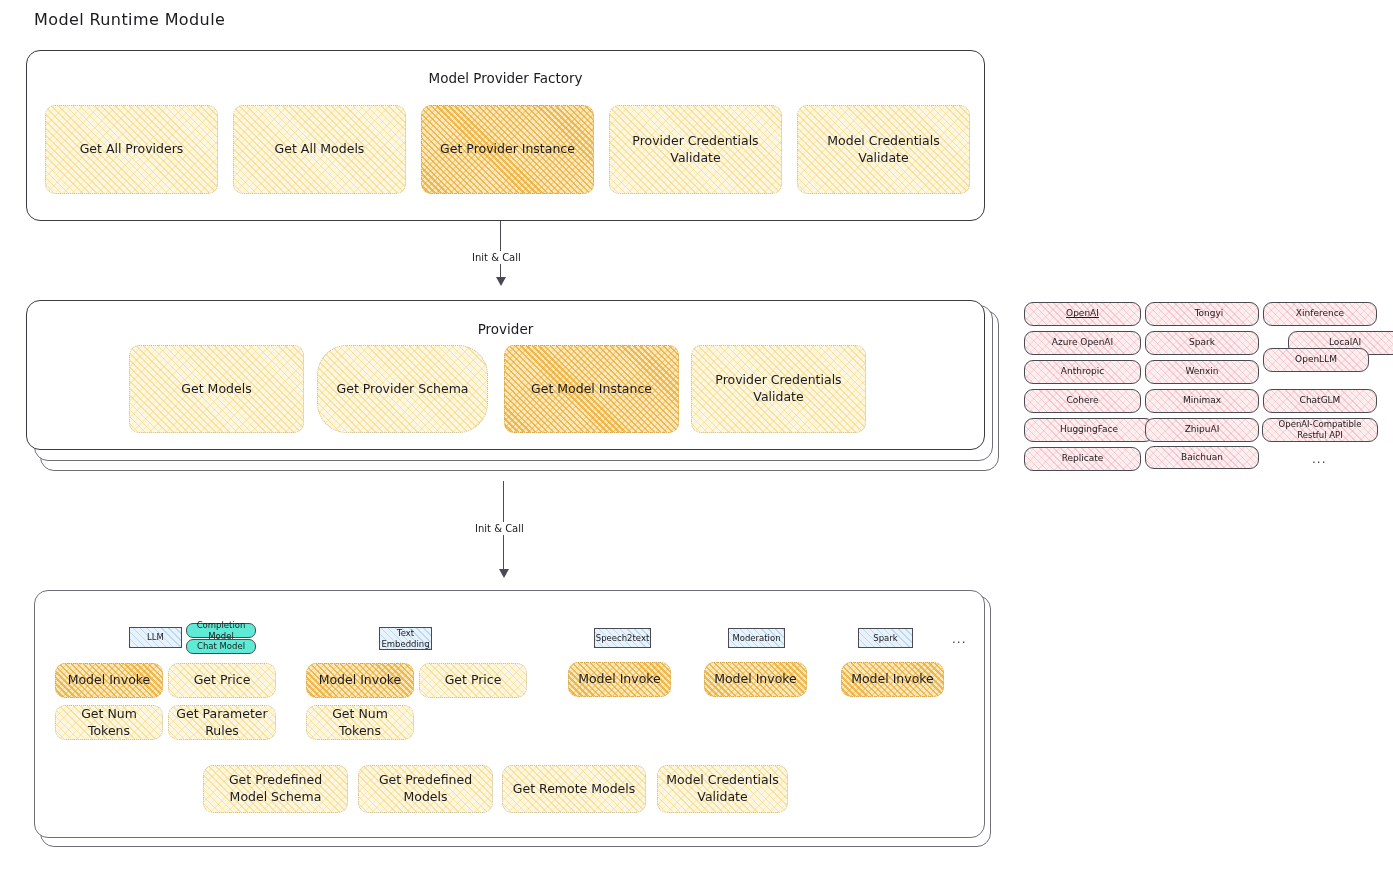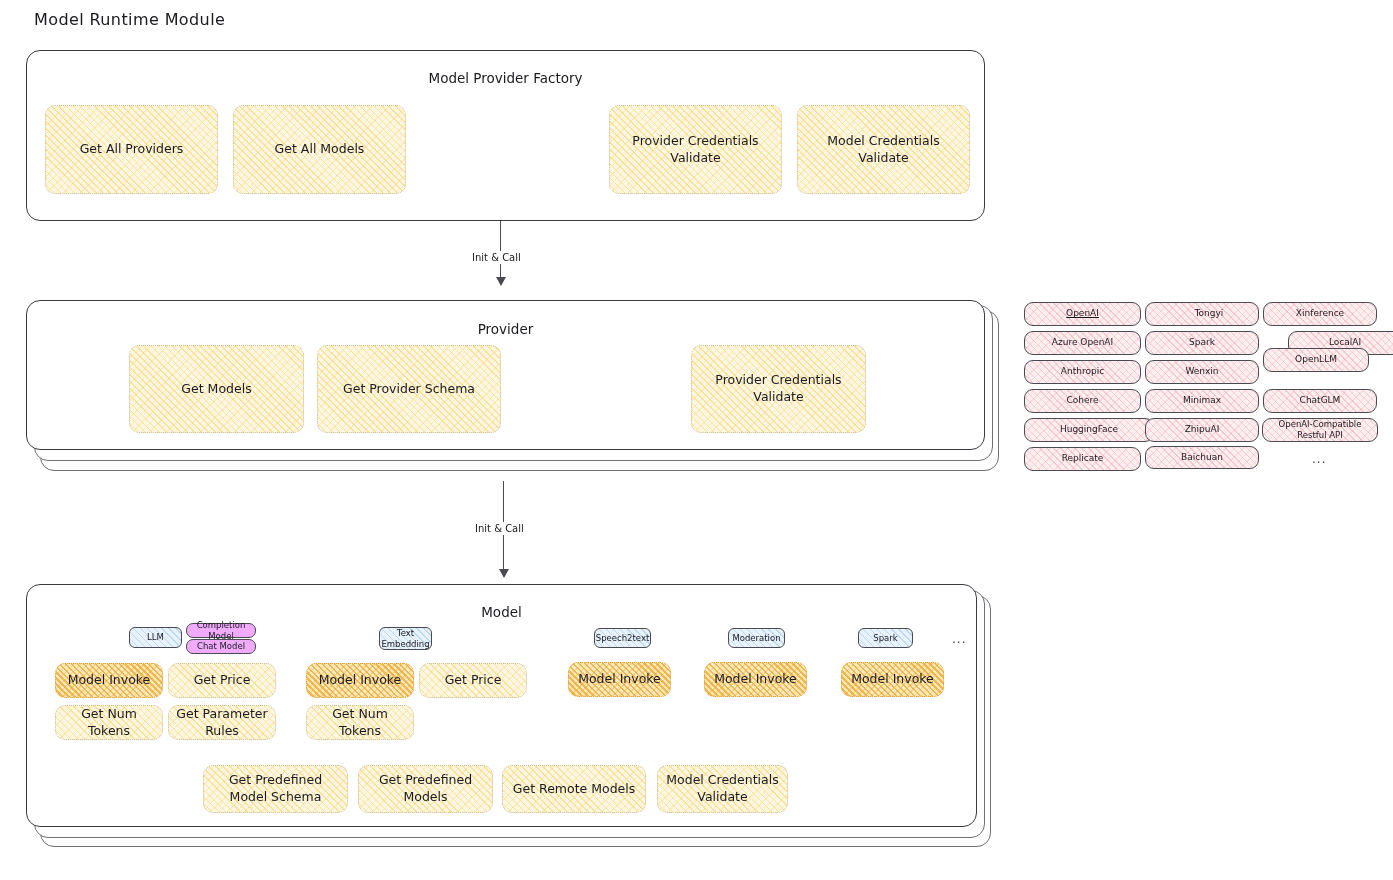--- a/index.html
+++ b/index.html
@@ -92,29 +92,29 @@
     border: 1.2px solid #4a4a52;
     border-radius: 9px;
     background-color: #fdeef0;
     background-image:
       repeating-linear-gradient(45deg, rgba(232,120,133,.30) 0 1.2px, rgba(0,0,0,0) 1.2px 5px),
       repeating-linear-gradient(-45deg, rgba(232,120,133,.16) 0 1px, rgba(0,0,0,0) 1px 6px);
   }
   
   .hatch-blue {
     border: 1.2px solid #4a4a52;
-    border-radius: 6px;
+    border-radius: 0;
     background-color: #e8f2fb;
     background-image:
       repeating-linear-gradient(45deg, rgba(90,155,210,.30) 0 1.1px, rgba(0,0,0,0) 1.1px 5px);
   }
   .plain-outline {
     border: 1.2px solid #4a4a52;
     border-radius: 7px;
-    background: #f0abfc;
+    background: #5eead4;
   }
 
   .tiny { font-size: 8.5px; line-height: 1.25; }
   .mini { font-size: 9px; line-height: 1.25; }
 
   
   .arrow-line {
     position: absolute;
     width: 1.4px;
     background: #4a4a52;
@@ -153,42 +153,48 @@
   <div class="panel" style="left:26px; top:50px; width:959px; height:171px;">
     <div class="panel-title" style="top:19px;">Model Provider Factory</div>
   </div>
 
   <div class="box hatch-yellow" style="left:45px; top:105px; width:173px; height:89px;">
     <span>Get All Providers</span>
   </div>
   <div class="box hatch-yellow" style="left:233px; top:105px; width:173px; height:89px;">
     <span>Get All Models</span>
   </div>
+  <div class="box hatch-orange" style="left:421px; top:105px; width:173px; height:89px;">
+    <span>Get Provider Instance</span>
+  </div>
   <div class="box hatch-yellow" style="left:609px; top:105px; width:173px; height:89px;">
     <span>Provider Credentials Validate</span>
   </div>
   <div class="box hatch-yellow" style="left:797px; top:105px; width:173px; height:89px;">
     <span>Model Credentials Validate</span>
   </div>
 
   <div class="arrow-line" style="left:500px; top:221px; height:62px;"></div>
   <div class="arrow-head" style="left:496px; top:277px;"></div>
   <div class="arrow-label" style="left:468px; top:251px;">Init &amp; Call</div>
 
   <div class="panel-shadow" style="left:40px; top:310px; width:959px; height:161px;"></div>
   <div class="panel-shadow" style="left:34px; top:305px; width:959px; height:156px;"></div>
   <div class="panel" style="left:26px; top:300px; width:959px; height:150px; z-index:1;">
     <div class="panel-title" style="top:20px;">Provider</div>
   </div>
 
   <div class="box hatch-yellow" style="left:129px; top:345px; width:175px; height:88px; z-index:2;">
     <span>Get Models</span>
   </div>
-  <div class="box hatch-yellow" style="left:317px; top:345px; width:184px; height:88px; z-index:2;">
+  <div class="box hatch-yellow" style="left:317px; top:345px; width:171px; height:88px; z-index:2;border-radius:30px;">
     <span>Get Provider Schema</span>
+  </div>
+  <div class="box hatch-orange" style="left:504px; top:345px; width:175px; height:88px; z-index:2;">
+    <span>Get Model Instance</span>
   </div>
   <div class="box hatch-yellow" style="left:691px; top:345px; width:175px; height:88px; z-index:2;">
     <span>Provider Credentials Validate</span>
   </div>
 
   <div class="box hatch-pink mini" style="left:1024px; top:302px; width:117px; height:24px;text-decoration:underline;">
     <span>OpenAI</span>
   </div>
   <div class="box hatch-pink mini" style="left:1024px; top:331px; width:117px; height:24px;">
     <span>Azure OpenAI</span>
@@ -241,23 +247,20 @@
     <span>OpenAI-Compatible Restful API</span>
   </div>
   <div class="ellipsis-mark" style="left:1312px; top:452px;">...</div>
 
   <div class="arrow-line" style="left:503px; top:481px; height:94px;"></div>
   <div class="arrow-head" style="left:499px; top:569px;"></div>
   <div class="arrow-label" style="left:471px; top:522px;">Init &amp; Call</div>
 
   <div class="panel-shadow" style="left:40px; top:595px; width:951px; height:252px;"></div>
   <div class="panel-shadow" style="left:34px; top:590px; width:951px; height:248px;"></div>
-  <div class="panel" style="left:26px; top:584px; width:951px; height:243px; z-index:1;">
-    <div class="panel-title" style="top:19px;">Model</div>
-  </div>
 
   <div class="box hatch-blue tiny" style="left:129px; top:627px; width:53px; height:21px; z-index:2;">
     <span>LLM</span>
   </div>
   <div class="box plain-outline tiny" style="left:186px; top:623px; width:70px; height:15px; z-index:2;">
     <span>Completion Model</span>
   </div>
   <div class="box plain-outline tiny" style="left:186px; top:639px; width:70px; height:15px; z-index:2;">
     <span>Chat Model</span>
   </div>

